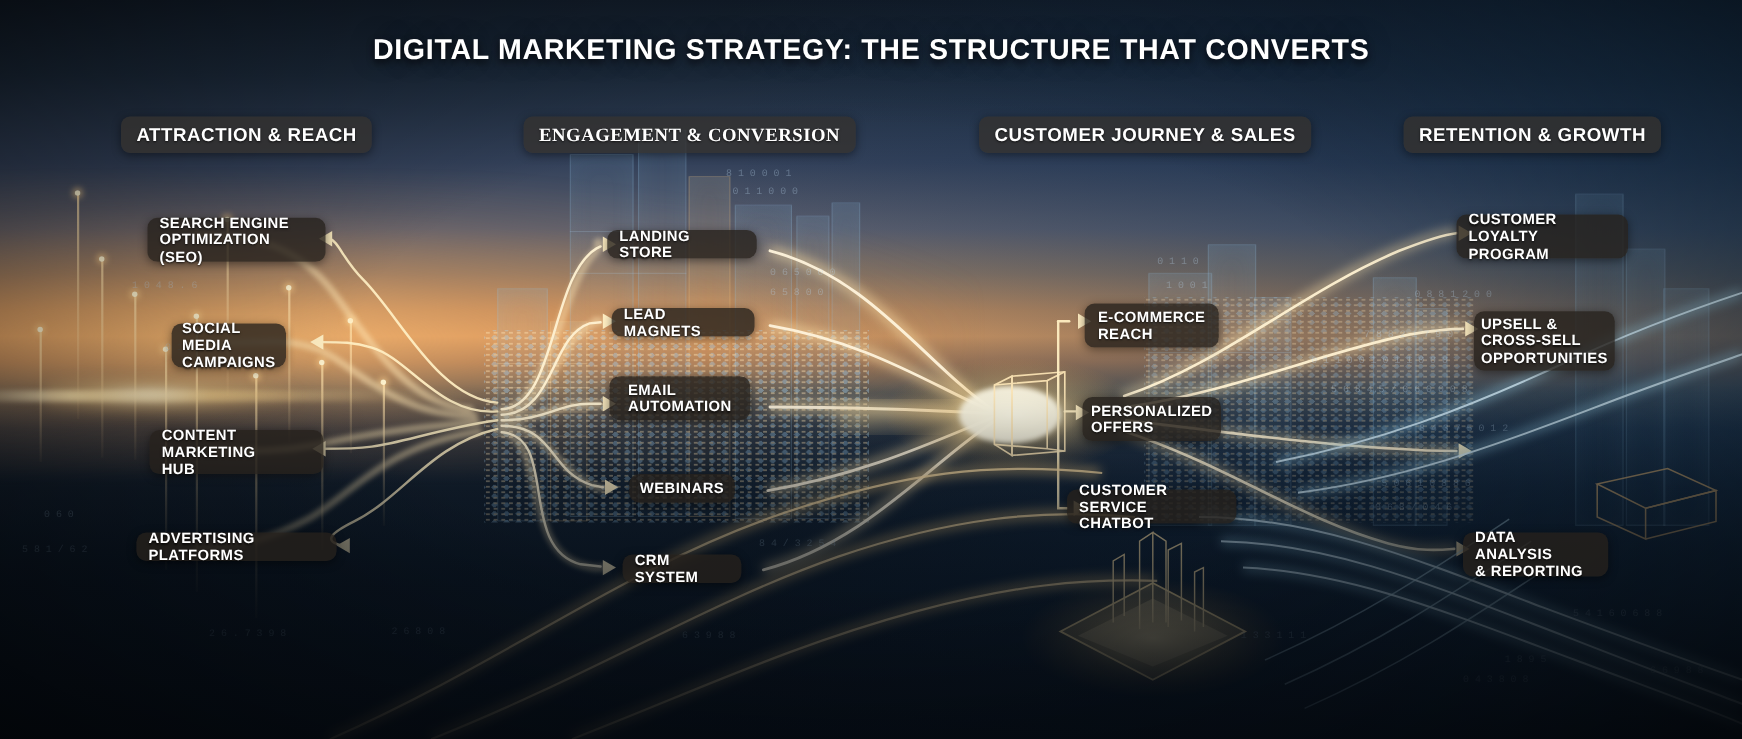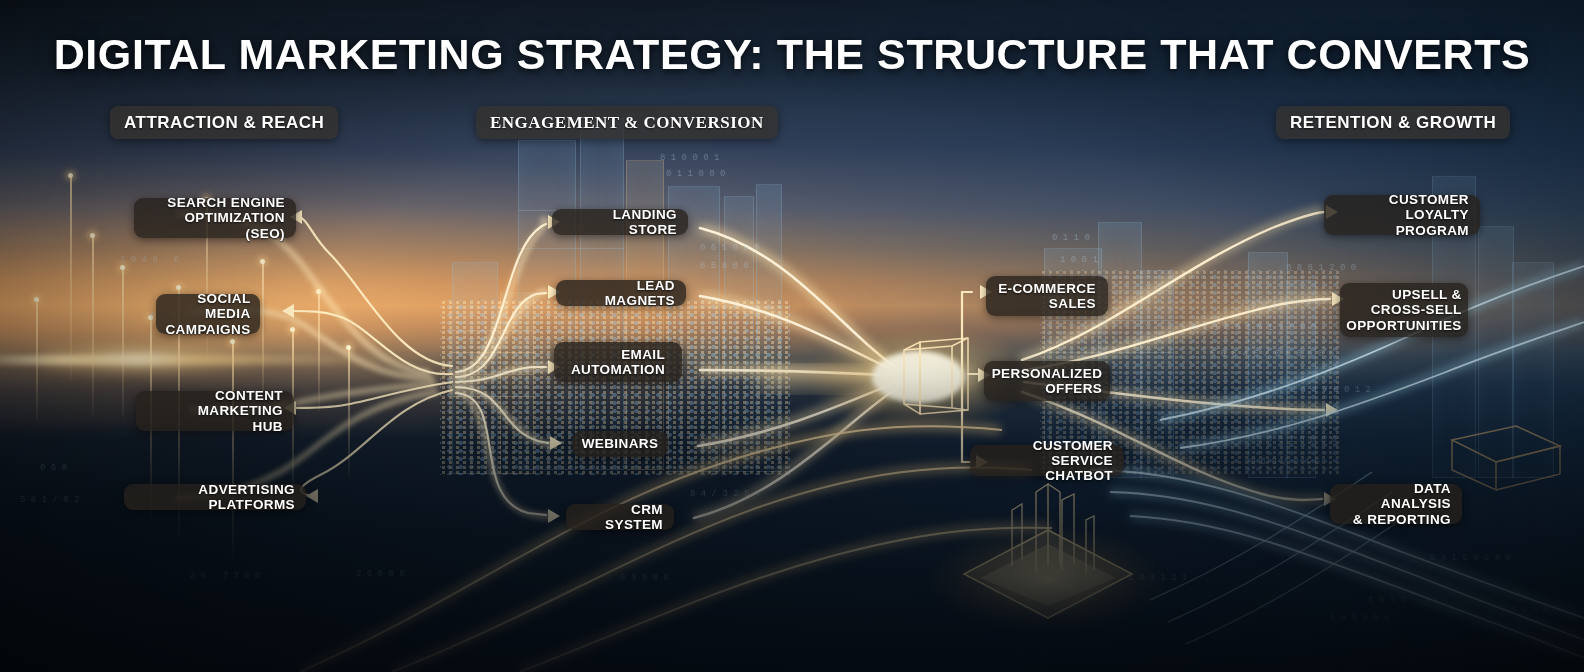--- a/index.html
+++ b/index.html
@@ -89,21 +89,21 @@
     background-size:7px 5px, 11px 8px;
     background-position:0 0, 4px 3px;
   }
 
   
   .svg-layer { position:absolute; inset:0; width:1584px; height:672px; }
 
   
   .pill {
     position:absolute;
-    display:flex; align-items:center; justify-content:center; text-align:right;
+    display:flex; align-items:center; justify-content:center; text-align:left;
     color:#fff;
     font-weight:700;
     letter-spacing:.4px;
     line-height:1.12;
     border-radius:9px;
     background:rgba(38,33,28,.80);
     box-shadow:0 2px 9px rgba(0,0,0,.45);
     text-shadow:0 1px 2px rgba(0,0,0,.75);
     padding:6px 11px;
     white-space:pre-line;
@@ -111,21 +111,21 @@
   .pill.section {
     font-size:17px; letter-spacing:.5px;
     background:rgba(52,50,47,.80);
     border-radius:8px; padding:7px 14px;
   }
   .pill.node { font-size:13.5px; }
 
   .title {
     position:absolute; left:0; right:0; top:30px;
     text-align:center; color:#fff;
-    font-size:43px; font-weight:700; letter-spacing:.6px;
+    font-size:26px; font-weight:700; letter-spacing:.6px;
     text-shadow:0 2px 7px rgba(0,0,0,.72), 0 0 22px rgba(0,0,0,.35);
   }
 </style>
 </head>
 <body>
 
 <div id="stage">
 
   <div class="bg-layer sky"></div>
   <div class="sun-glow"></div>
@@ -424,39 +424,40 @@
     </g>
   </svg>
 
   <div class="bottom-dark"></div>
   <div class="vignette"></div>
 
   <div class="title">DIGITAL MARKETING STRATEGY: THE STRUCTURE THAT CONVERTS</div>
 
   <div class="pill section" style="left:110px;top:106px;">ATTRACTION &amp; REACH</div>
   <div class="pill section" style="left:476px;top:106px;font-family:Liberation Serif, serif;">ENGAGEMENT &amp; CONVERSION</div>
+  <div class="pill section" style="left:890px;top:106px;">CUSTOMER JOURNEY &amp; SALES</div>
   <div class="pill section" style="left:1276px;top:106px;">RETENTION &amp; GROWTH</div>
 
   <div class="pill node" style="left:134px;top:198px;width:162px;height:40px;">SEARCH ENGINE
 OPTIMIZATION (SEO)</div>
   <div class="pill node" style="left:156px;top:294px;width:104px;height:40px;">SOCIAL MEDIA
 CAMPAIGNS</div>
   <div class="pill node" style="left:136px;top:391px;width:158px;height:40px;">CONTENT MARKETING
 HUB</div>
   <div class="pill node" style="left:124px;top:484px;width:182px;height:26px;">ADVERTISING PLATFORMS</div>
 
   <div class="pill node" style="left:552px;top:209px;width:136px;height:26px;">LANDING STORE</div>
   <div class="pill node" style="left:556px;top:280px;width:130px;height:26px;">LEAD MAGNETS</div>
   <div class="pill node" style="left:554px;top:329px;width:128px;height:40px;margin-top:13px;">EMAIL
 AUTOMATION</div>
   <div class="pill node" style="left:572px;top:431px;width:96px;height:26px;">WEBINARS</div>
   <div class="pill node" style="left:566px;top:504px;width:108px;height:26px;">CRM SYSTEM</div>
 
   <div class="pill node" style="left:986px;top:276px;width:122px;height:40px;">E-COMMERCE
-SALES</div>
+REACH</div>
   <div class="pill node" style="left:984px;top:361px;width:126px;height:40px;">PERSONALIZED
 OFFERS</div>
   <div class="pill node" style="left:970px;top:445px;width:154px;height:31px;">CUSTOMER SERVICE
 CHATBOT</div>
 
   <div class="pill node" style="left:1324px;top:195px;width:156px;height:40px;">CUSTOMER LOYALTY
 PROGRAM</div>
   <div class="pill node" style="left:1340px;top:283px;width:128px;height:54px;">UPSELL &amp;
 CROSS-SELL
 OPPORTUNITIES</div>

